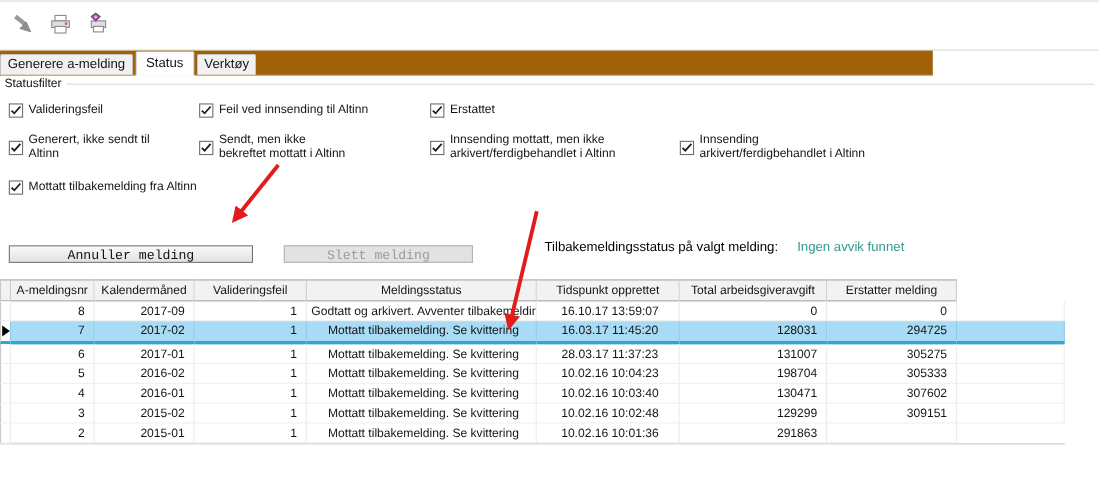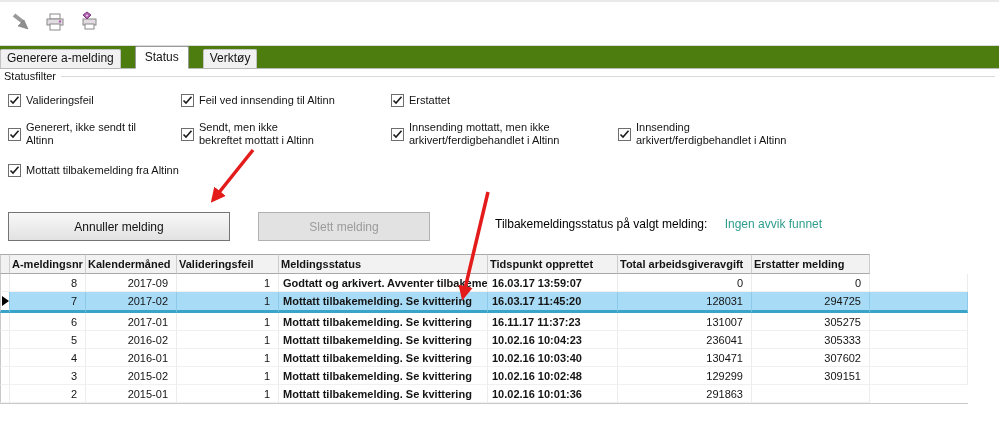--- a/index.html
+++ b/index.html
@@ -6,48 +6,48 @@
   .page{
     position:relative;width:999px;height:435px;background:#fff;overflow:hidden;
     font-family:"Liberation Sans","DejaVu Sans",sans-serif;font-size:11px;color:#141414;
     border-top:2px solid #e9e9e9;box-sizing:border-box;
   }
   
   .toolbar{position:absolute;left:0;top:0;width:999px;height:43px;background:#fff;border-bottom:1px solid #dadada;}
   .tbtn{position:absolute;top:8px;width:26px;height:26px;border:none;background:transparent;padding:0;cursor:pointer;}
   #tb1{left:8px}#tb2{left:42px}#tb3{left:76px}
   
-  .tabstrip{position:absolute;left:0;top:44px;width:999px;height:23px;display:flex;align-items:flex-end;border-bottom:1px solid #b8b8b8;background:#4d7c0f;box-sizing:border-box;gap:12px;}
+  .tabstrip{position:absolute;left:0;top:44px;width:848px;height:23px;display:flex;align-items:flex-end;border-bottom:1px solid #b8b8b8;background:#a16207;box-sizing:border-box;}
   .tab{box-sizing:border-box;height:19px;line-height:17px;padding:0 6px;margin-right:2px;background:#f1f1f1;border:1px solid #c3c3c3;border-bottom:none;border-radius:2px 2px 0 0;font-size:12px;white-space:nowrap;cursor:pointer;}
   .tab.active{height:23px;line-height:21px;padding:0 9px;background:#fff;border-color:#9b9b9b;margin-bottom:-1px;border-bottom:1px solid #fff;z-index:2;}
   
   .gb{position:absolute;left:4px;top:68px;width:991px;display:flex;align-items:center;gap:5px;}
   .gb .rule{flex:1;height:1px;background:#d9d9d9;}
   
   .cb{position:absolute;display:flex;align-items:center;gap:5px;line-height:13px;}
   .box{width:13px;height:13px;box-sizing:border-box;background:#fff;border:1px solid #6e6e6e;flex:0 0 13px;display:flex;align-items:center;justify-content:center;}
   .p-r1c1{left:8px;top:92px}.p-r1c2{left:181px;top:92px}.p-r1c3{left:391px;top:92px}
   .p-r2c1{left:8px;top:119px}.p-r2c2{left:181px;top:119px}.p-r2c3{left:391px;top:119px}.p-r2c4{left:618px;top:119px}
   .p-r3c1{left:8px;top:162px}
   
-  .btn{position:absolute;top:210px;height:29px;font-family:Liberation Sans, sans-serif;font-size:12px;color:#111;cursor:pointer;box-sizing:border-box;}
+  .btn{position:absolute;top:221px;height:16px;font-family:Liberation Mono, monospace;font-size:12px;color:#111;cursor:pointer;box-sizing:border-box;}
   #annuller{left:8px;width:222px;background:linear-gradient(#f8f8f8,#e2e2e2);border:1px solid #747474;}
   #slett{left:258px;width:172px;background:#e2e2e2;border:1px solid #b2b2b2;color:#9b9b9b;}
   .statusline{position:absolute;left:495px;top:215px;font-size:12px;white-space:nowrap;}
   .statusline .lab{font-weight:normal;color:#000000;}
   .statusline .val{color:var(--status-green,#2f9c8e);margin-left:14px;}
   
   #datatable{position:absolute;left:0;top:252px;width:968px;border-bottom:1px solid #c9c9c9;}
   .trow{display:grid;grid-template-columns:10px 76px 91px 102px 209px 130px 134px 118px 98px;}
   .trow>div{box-sizing:border-box;height:18px;line-height:18px;overflow:hidden;white-space:nowrap;border-right:1px solid #ececec;border-bottom:1px solid #f0f0f0;}
   .thead>div{background:#f2f2f2;border-right:1px solid #cdcdcd;border-top:1px solid #a9a9a9;border-bottom:1px solid #a9a9a9;height:20px;line-height:19px;padding:0 2px;}
   .gut{border-left:1px solid #c9c9c9;border-right:1px solid #c9c9c9;background:#fff;position:relative;}
   .thead .gut{background:#f2f2f2;}
   .al-r{text-align:right;padding-right:8px;}
-  .al-l{text-align:left;padding-left:4px;font-weight:bold;}
+  .al-l{text-align:center;padding-left:4px;}
   .trow.selected>div{background:var(--sel-bg,#a8dbf5);border-bottom:3px solid var(--sel-border,#38a5c8);height:21px;border-right-color:#8fc9e8;}
   .trow.selected .gut{background:#fff;}
   .tri{position:absolute;left:1px;top:4px;width:0;height:0;border-left:7px solid #000;border-top:5px solid transparent;border-bottom:5px solid transparent;}
   
   .overlay{position:absolute;left:0;top:0;z-index:50;pointer-events:none;}
 </style>
 </head>
 <body>
 
 <div class="page">
@@ -173,21 +173,21 @@
         <div class="al-l">Tidspunkt opprettet</div>
         <div class="al-l">Total arbeidsgiveravgift</div>
         <div class="al-l">Erstatter melding</div>
       </div>
       <div class="trow">
         <div class="gut"></div>
         <div class="al-r">8</div>
         <div class="al-r">2017-09</div>
         <div class="al-r">1</div>
         <div class="al-l">Godtatt og arkivert. Avventer tilbakemelding</div>
-        <div class="al-l">16.03.17 13:59:07</div>
+        <div class="al-l">16.10.17 13:59:07</div>
         <div class="al-r">0</div>
         <div class="al-r">0</div>
         <div class="al-l"></div>
       </div>
       <div class="trow selected">
         <div class="gut">
           <div class="tri"></div>
         </div>
         <div class="al-r">7</div>
         <div class="al-r">2017-02</div>
@@ -197,33 +197,33 @@
         <div class="al-r">128031</div>
         <div class="al-r">294725</div>
         <div class="al-l"></div>
       </div>
       <div class="trow">
         <div class="gut"></div>
         <div class="al-r">6</div>
         <div class="al-r">2017-01</div>
         <div class="al-r">1</div>
         <div class="al-l">Mottatt tilbakemelding. Se kvittering</div>
-        <div class="al-l">16.11.17 11:37:23</div>
+        <div class="al-l">28.03.17 11:37:23</div>
         <div class="al-r">131007</div>
         <div class="al-r">305275</div>
         <div class="al-l"></div>
       </div>
       <div class="trow">
         <div class="gut"></div>
         <div class="al-r">5</div>
         <div class="al-r">2016-02</div>
         <div class="al-r">1</div>
         <div class="al-l">Mottatt tilbakemelding. Se kvittering</div>
         <div class="al-l">10.02.16 10:04:23</div>
-        <div class="al-r">236041</div>
+        <div class="al-r">198704</div>
         <div class="al-r">305333</div>
         <div class="al-l"></div>
       </div>
       <div class="trow">
         <div class="gut"></div>
         <div class="al-r">4</div>
         <div class="al-r">2016-01</div>
         <div class="al-r">1</div>
         <div class="al-l">Mottatt tilbakemelding. Se kvittering</div>
         <div class="al-l">10.02.16 10:03:40</div>

